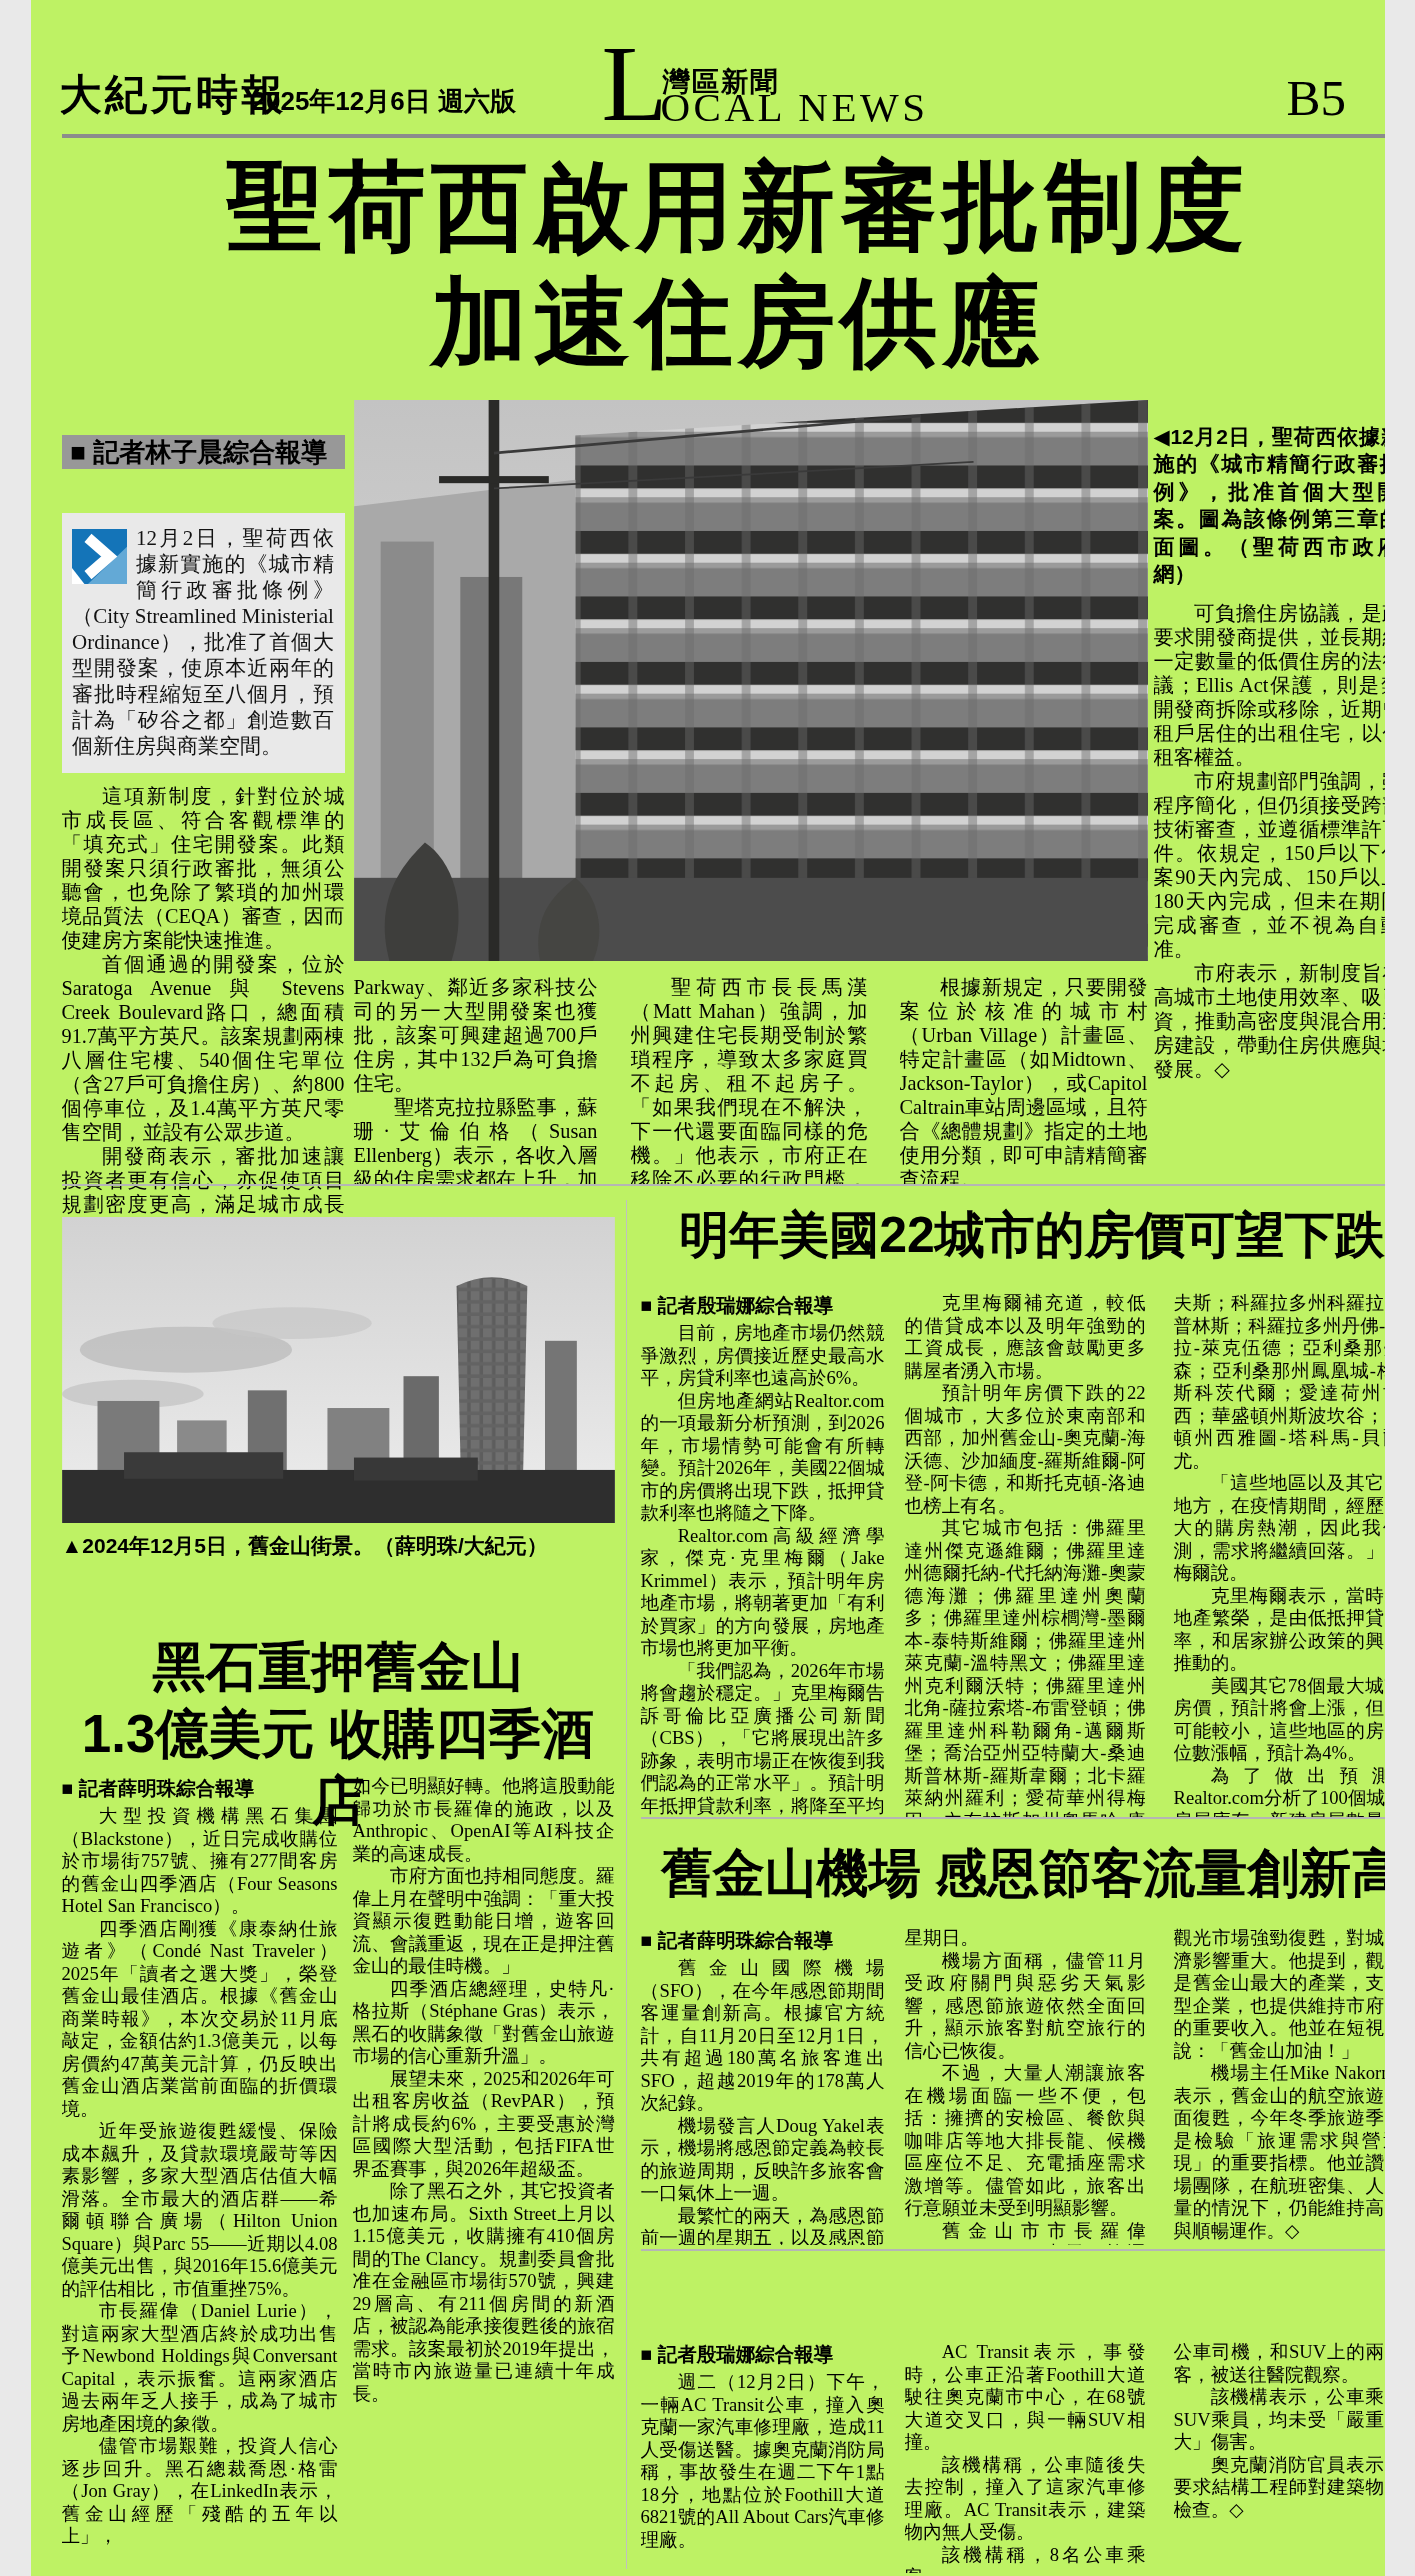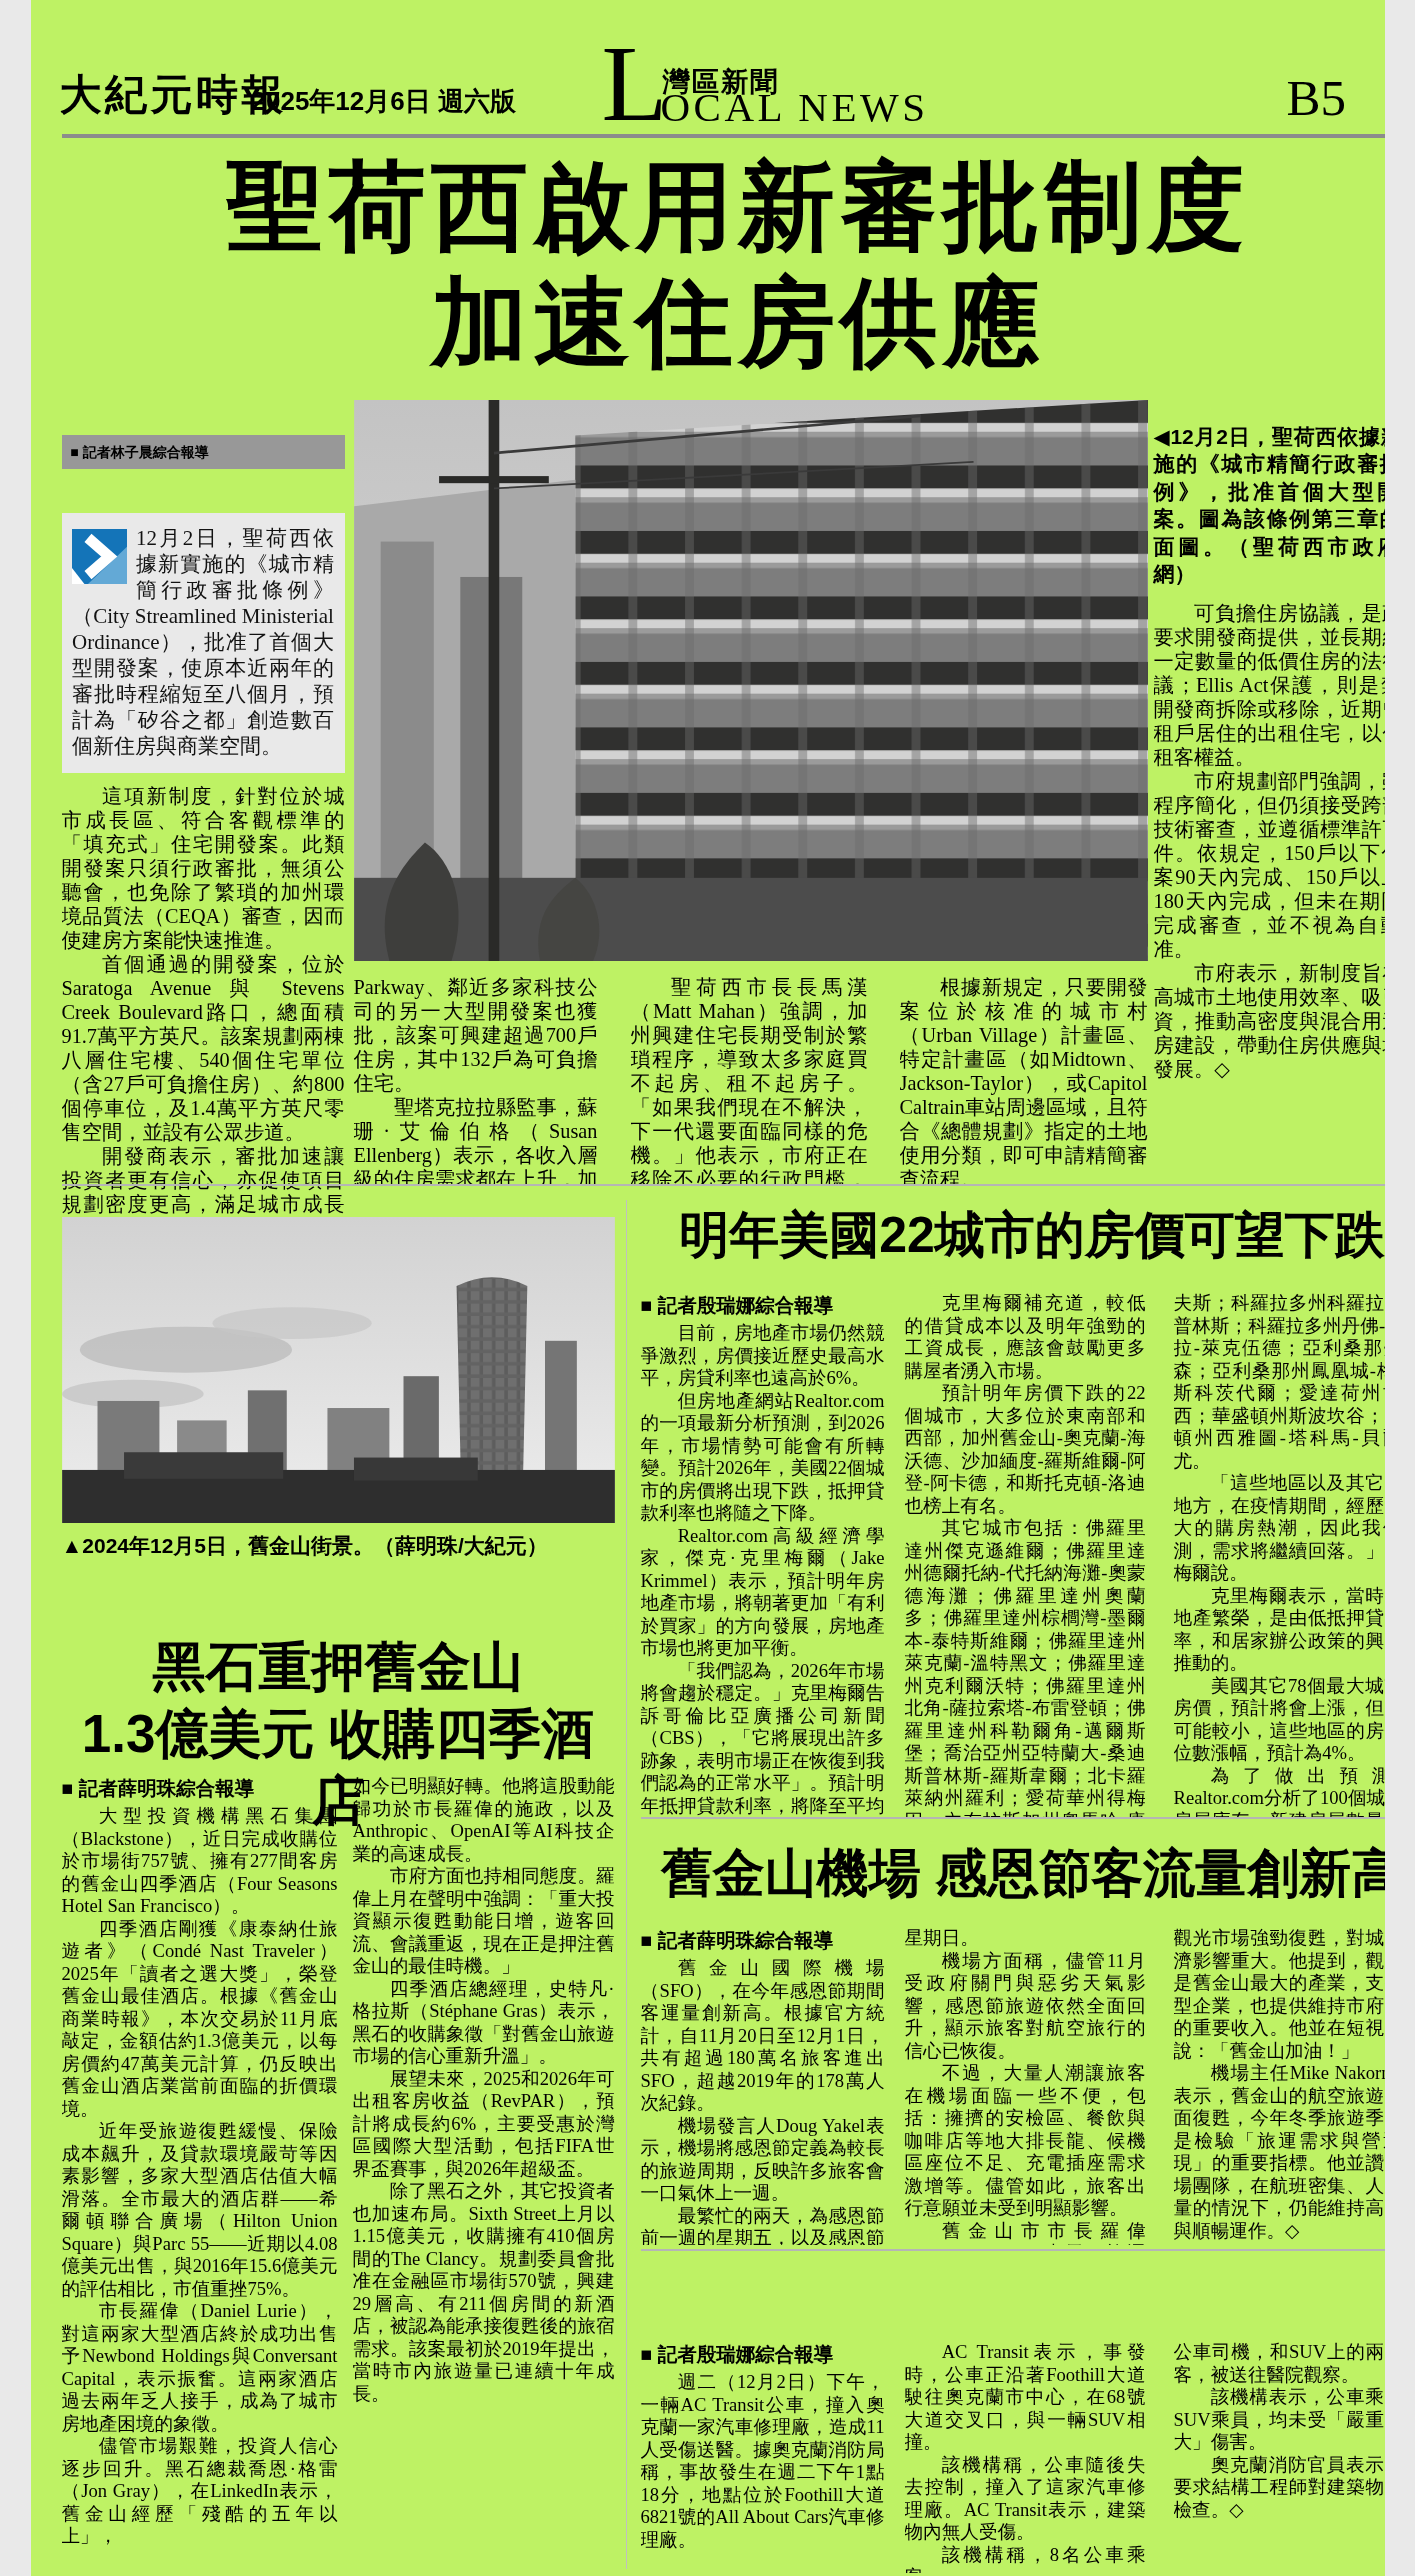--- a/index.html
+++ b/index.html
@@ -23,21 +23,21 @@
   .subhl{position:absolute;text-align:center;font-weight:900;
          font-family:"Liberation Sans","DejaVu Sans",sans-serif;}
   
   .col{position:absolute;overflow:hidden;text-align:justify;text-justify:inter-character;}
   .col p.para{margin:0;font-size:20.3px;line-height:24px;text-indent:2em;}
   .col p.noind{text-indent:0;}
   .small .col p.para,.small.col p.para{font-size:18.6px;line-height:22.5px;}
   .byline{font-family:"Liberation Sans","DejaVu Sans",sans-serif;
           font-weight:bold;font-size:19.5px;line-height:26.5px;text-indent:0;margin:0 0 3.5px 0;}
   .bylinebar{background:#989898;color:#000;font-family:"Liberation Sans","DejaVu Sans",sans-serif;
-             font-weight:bold;font-size:14px;line-height:34px;padding:0 8.8px;height:34px;}
+             font-weight:bold;font-size:26px;line-height:34px;padding:0 8.8px;height:34px;}
   .leadbox{background:#e9e9e9;padding:12.4px 10.6px 14px 10.6px;font-family:Liberation Serif, serif;
            font-size:21px;line-height:26px;text-align:justify;color:#121212;margin-top:44px;}
   .leadicon{float:left;width:55px;height:55px;margin:3.5px 8.8px 1.8px 0;}
   .photocap{font-family:"Liberation Sans","DejaVu Sans",sans-serif;font-weight:bold;
             font-size:21px;line-height:27.4px;text-align:justify;}
   .capblock{margin-bottom:14px;}
 </style>
 </head>
 <body>
 

